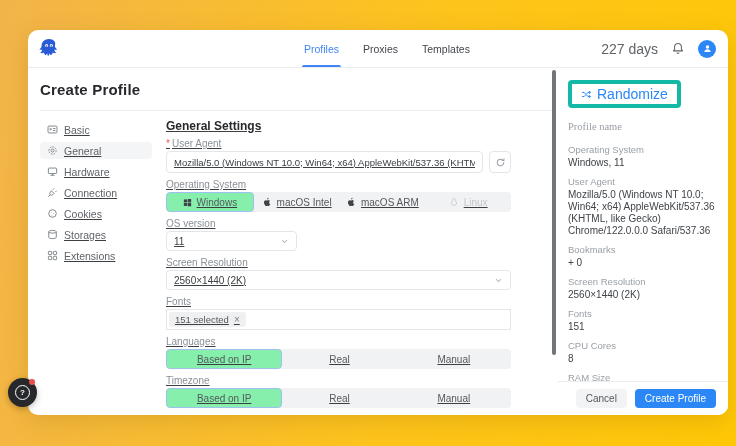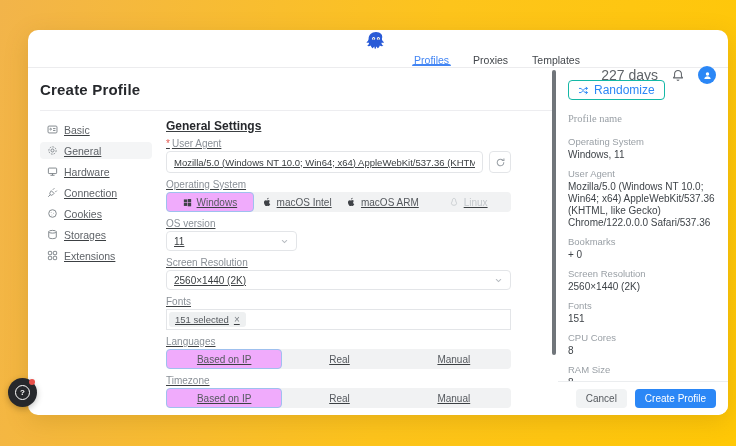--- a/index.html
+++ b/index.html
@@ -11,21 +11,21 @@
     position:relative; color:#3c4043;
   }
   .window {
     position:absolute; left:28px; top:30px; width:700px; height:385px;
     background:#fff; border-radius:10px; overflow:hidden;
     box-shadow:0 6px 24px rgba(120,80,0,.18);
   }
   
   .header {
     height:38px; display:flex; align-items:center; padding:0 12px 0 8px;
-    border-bottom:1px solid #ececee; position:relative;flex-direction:column;
+    border-bottom:1px solid #ececee; position:relative;
   }
   .logo { width:26px; height:26px; display:flex; align-items:center; justify-content:center; }
   .nav { display:flex; gap:24px; margin-left:242px; height:100%; align-items:center; }
   .nav-tab { font-size:10.5px; color:#43474c; cursor:pointer; position:relative; height:100%; display:flex; align-items:center; }
   .nav-tab.active { color:#4285f4; }
   .nav-tab.active::after { content:""; position:absolute; left:-2px; right:-2px; bottom:0; height:2px; background:#4285f4; border-radius:2px 2px 0 0; }
   .header-right { margin-left:auto; display:flex; align-items:center; gap:13px; }
   .days { font-size:14px; color:#5f6368; }
   .bell { width:14px; height:15px; display:flex; }
   .avatar { width:18px; height:18px; border-radius:50%; background:#2b87f6; display:flex; align-items:center; justify-content:center; }
@@ -45,33 +45,33 @@
   .form-group { margin-bottom:6px; }
   .ua-row { display:flex; align-items:center; gap:6px; }
   .text-input {
     flex:1; height:22px; border:1px solid #e3e5e8; border-radius:4px; background:#fff;
     font-size:9.5px; color:#3c4043; padding:0 7px; font-family:"Liberation Sans",sans-serif;
     white-space:nowrap; overflow:hidden; text-overflow:clip; outline:none;
   }
   .icon-btn { width:22px; height:22px; flex:none; border:1px solid #e3e5e8; border-radius:4px; background:#fff; display:flex; align-items:center; justify-content:center; cursor:pointer; }
   .segmented { display:flex; background:#f1f2f3; border-radius:4px; height:20px; }
   .seg { flex:1; display:flex; align-items:center; justify-content:center; gap:5px; font-size:10px; color:#55595e; cursor:pointer; border-radius:4px; }
-  .seg.selected { background:#f0abfc; border:1px solid #9fc0ee; }
+  .seg.selected { background:#86efac; border:1px solid #9fc0ee; }
   .seg.disabled { color:#c3c7cb; cursor:default; }
   .select { height:20px; border:1px solid #e3e5e8; border-radius:4px; display:flex; align-items:center; justify-content:space-between; padding:0 7px; font-size:10px; color:#3c4043; cursor:pointer; background:#fff; }
   .select.half { width:131px; }
   .tag-field { min-height:21px; border:1px solid #e3e5e8; border-radius:0; padding:2px; display:flex; align-items:center; }
   .tag { background:#eef0f1; border-radius:3px; font-size:9.5px; color:#55595e; padding:2px 6px; display:flex; align-items:center; gap:5px; }
   .tag-x { cursor:pointer; color:#7d8288; font-size:10px; line-height:1; }
   
   .scroll-thumb { position:absolute; left:524px; top:40px; width:4px; height:285px; background:#6e7control376; background:#70757a; border-radius:2px; }
   
   .panel { position:absolute; left:530px; top:38px; right:0; bottom:0; }
   .panel-scroll { position:absolute; inset:0 0 34px 0; padding:12px 12px 0 10px; overflow:hidden; }
-  .randomize { display:inline-flex; align-items:center; gap:5px; border:1px solid #14b8a6; color:#2b87f6; background:#fff; border-radius:4px; height:20px; padding:0 9px; font-size:12px; cursor:pointer; font-family:"Liberation Sans",sans-serif; }
+  .randomize { display:inline-flex; align-items:center; gap:5px; border:4px solid #14b8a6; color:#2b87f6; background:#fff; border-radius:4px; height:28px; padding:0 9px; font-size:14px; cursor:pointer; font-family:"Liberation Sans",sans-serif; }
   .profile-name { display:block; border:none; outline:none; width:100%; margin:13px 0 12px 0; font-size:10.5px; color:#3c4043; font-family:Liberation Serif, serif; }
   .profile-name::placeholder { color:#9aa0a6; }
   .sum-field { margin-bottom:7px; }
   .sum-label { font-size:9.5px; color:#9aa0a6; margin-bottom:2px; }
   .sum-value { font-size:10px; color:#3f4449; line-height:12px; word-wrap:break-word; }
   .panel-footer { position:absolute; left:0; right:0; bottom:0; height:34px; background:#fff; border-top:1px solid #ebedef; display:flex; align-items:center; justify-content:flex-end; gap:8px; padding:0 12px; }
   .btn { height:19px; border:none; border-radius:4px; font-size:10px; padding:0 10px; cursor:pointer; font-family:"Liberation Sans",sans-serif; }
   .btn-cancel { background:#f1f3f4; color:#55595e; }
   .btn-create { background:#2b87f6; color:#fff; }
   

